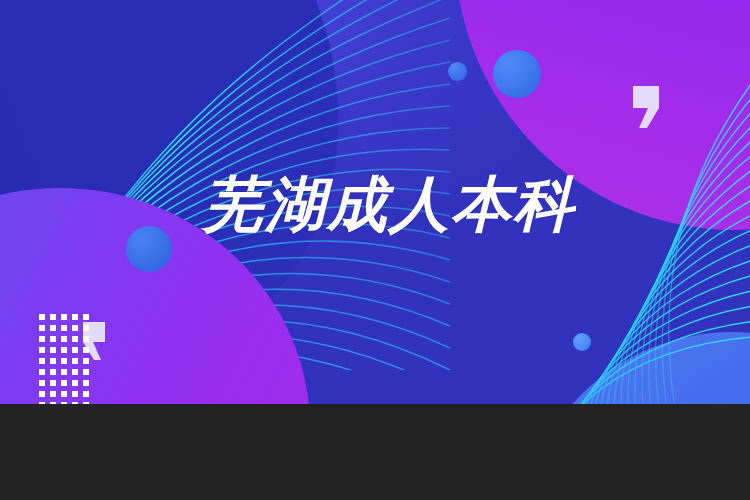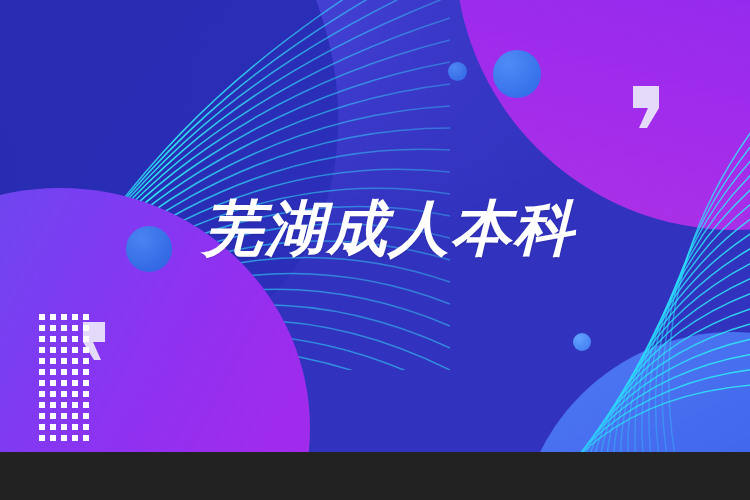--- a/index.html
+++ b/index.html
@@ -3,21 +3,21 @@
 <meta charset="utf-8">
 <style>
   html, body {
     margin: 0;
     padding: 0;
     background: #222;
   }
   #banner {
     position: relative;
     width: 750px;
-    height: 452px;
+    height: 404px;
     overflow: hidden;
     background: #3133be;
     font-family: "Liberation Sans", "DejaVu Sans", sans-serif;
   }
   .layer { position: absolute; }
 
   
   #base-gradient {
     inset: 0;
     background:

